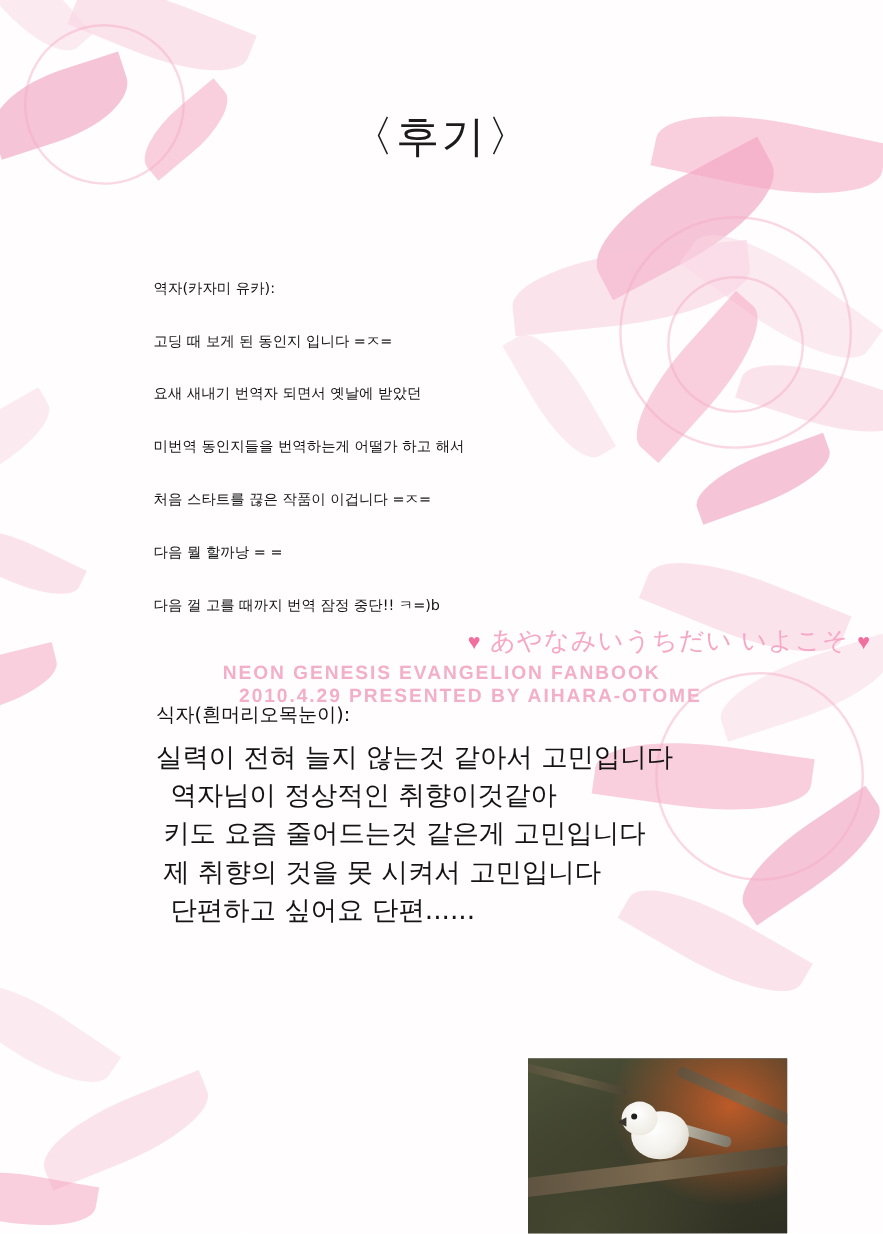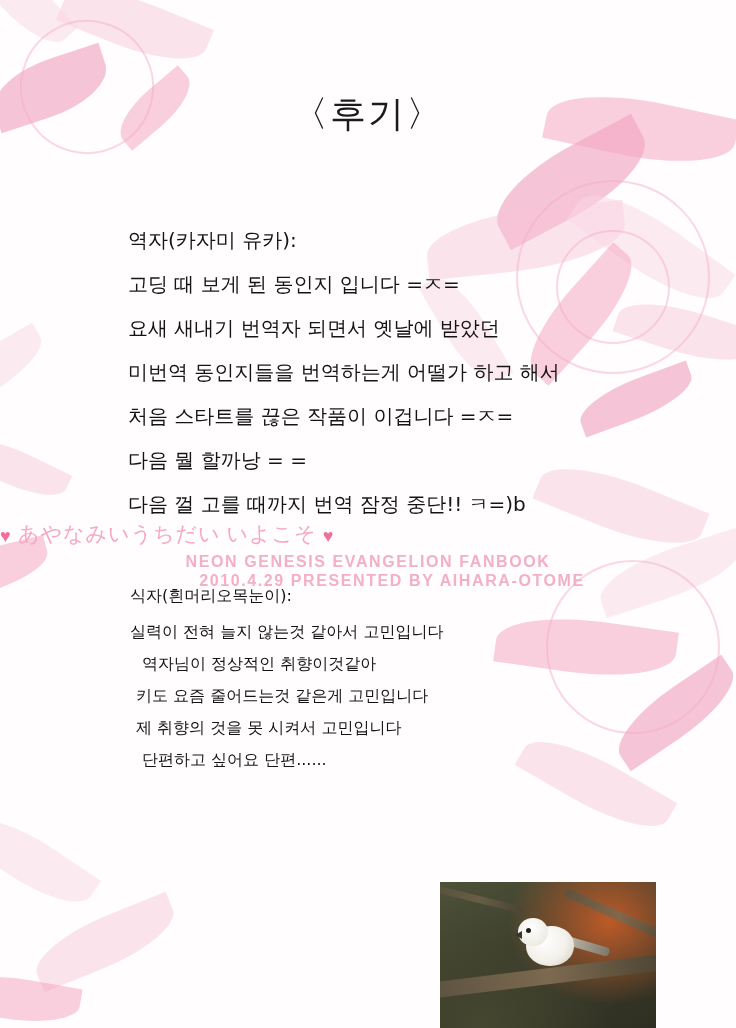--- a/index.html
+++ b/index.html
@@ -66,52 +66,52 @@
     position: absolute;
     color: #141414;
     font-family: "DejaVu Sans", sans-serif;
   }
   #block-translator {
     left: 128px;
     top: 218px;
     width: 560px;
   }
   #block-translator .line {
-    font-size: 20px;
+    font-size: 12px;
     line-height: 44px;
     white-space: nowrap;
   }
   #block-typesetter {
     left: 130px;
     top: 580px;
     width: 560px;
   }
   #block-typesetter .line {
-    font-size: 16px;
+    font-size: 22px;
     line-height: 32px;
     white-space: nowrap;
   }
   #block-typesetter .line.head {
     font-size: 16px;
     margin-bottom: 4px;
   }
   .line.indent-1 { padding-left: 6px; }
   .line.indent-2 { padding-left: 12px; }
   .line.indent-3 { padding-left: 18px; }
 
   
   .hand-overlay {
     position: absolute;
     left: 0;
     right: 10px;
     top: 520px;
-    text-align: left;
+    text-align: right;
     color: #f6a7c3;
     font-size: 21px;
-    font-family: Liberation Serif, serif;
+    font-family: Liberation Sans, sans-serif;
     letter-spacing: 1px;
   }
   .heart-l, .heart-r {
     color: #f06f9e;
     font-size: 18px;
     vertical-align: middle;
   }
 
   
   .credits {

